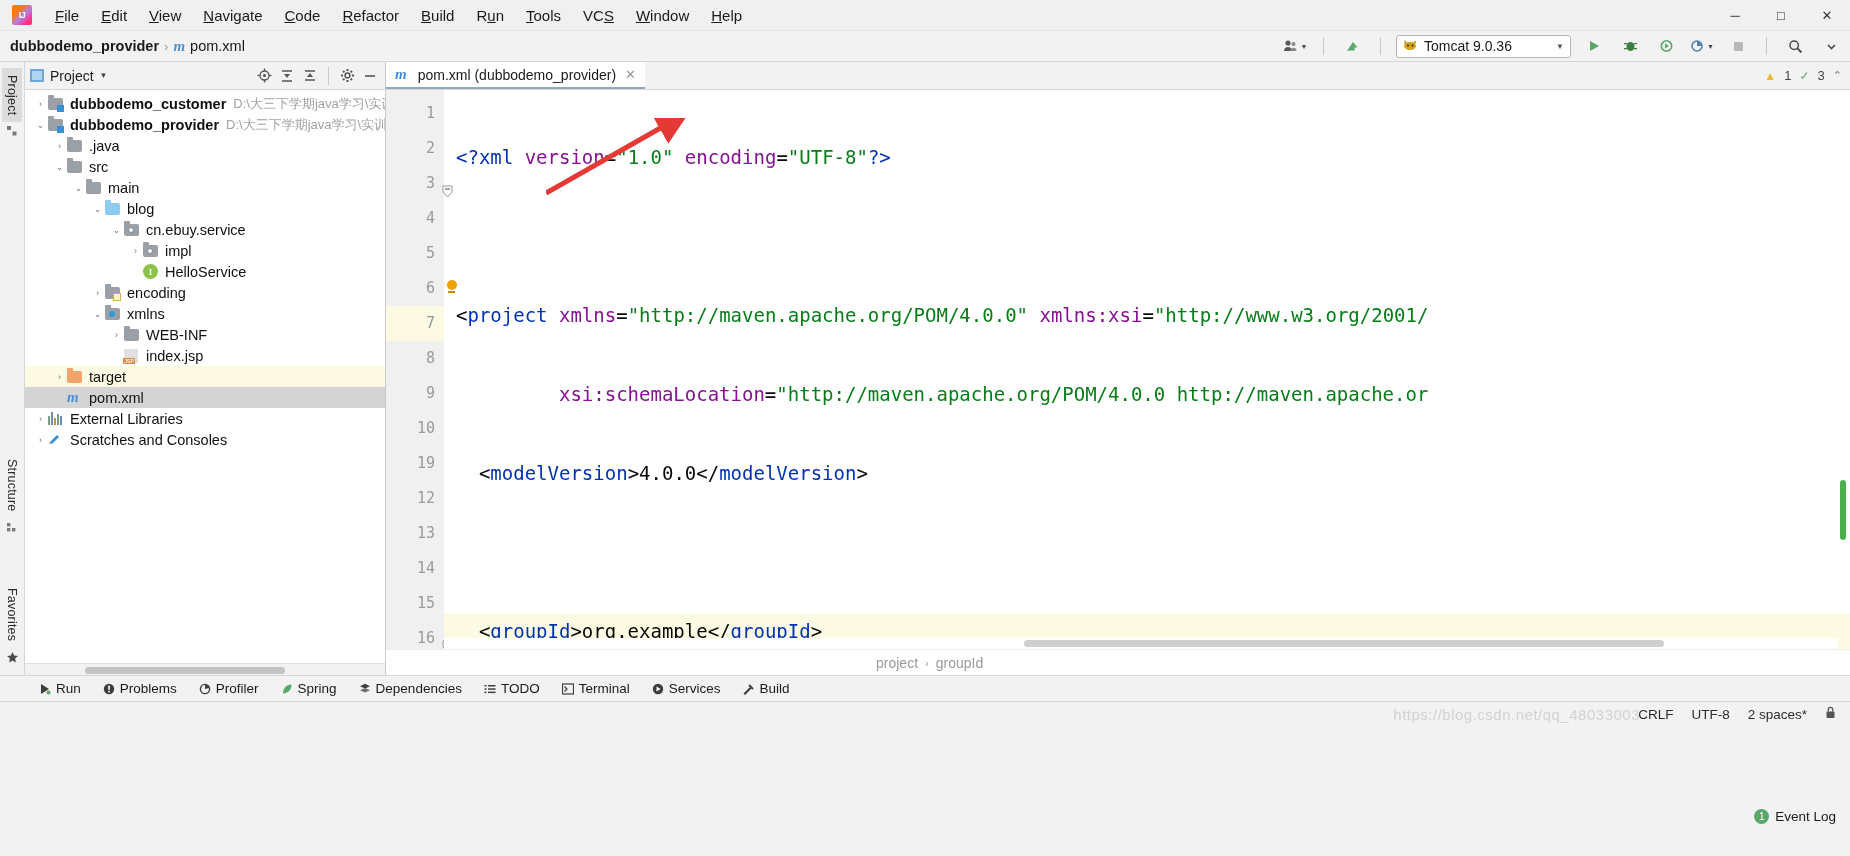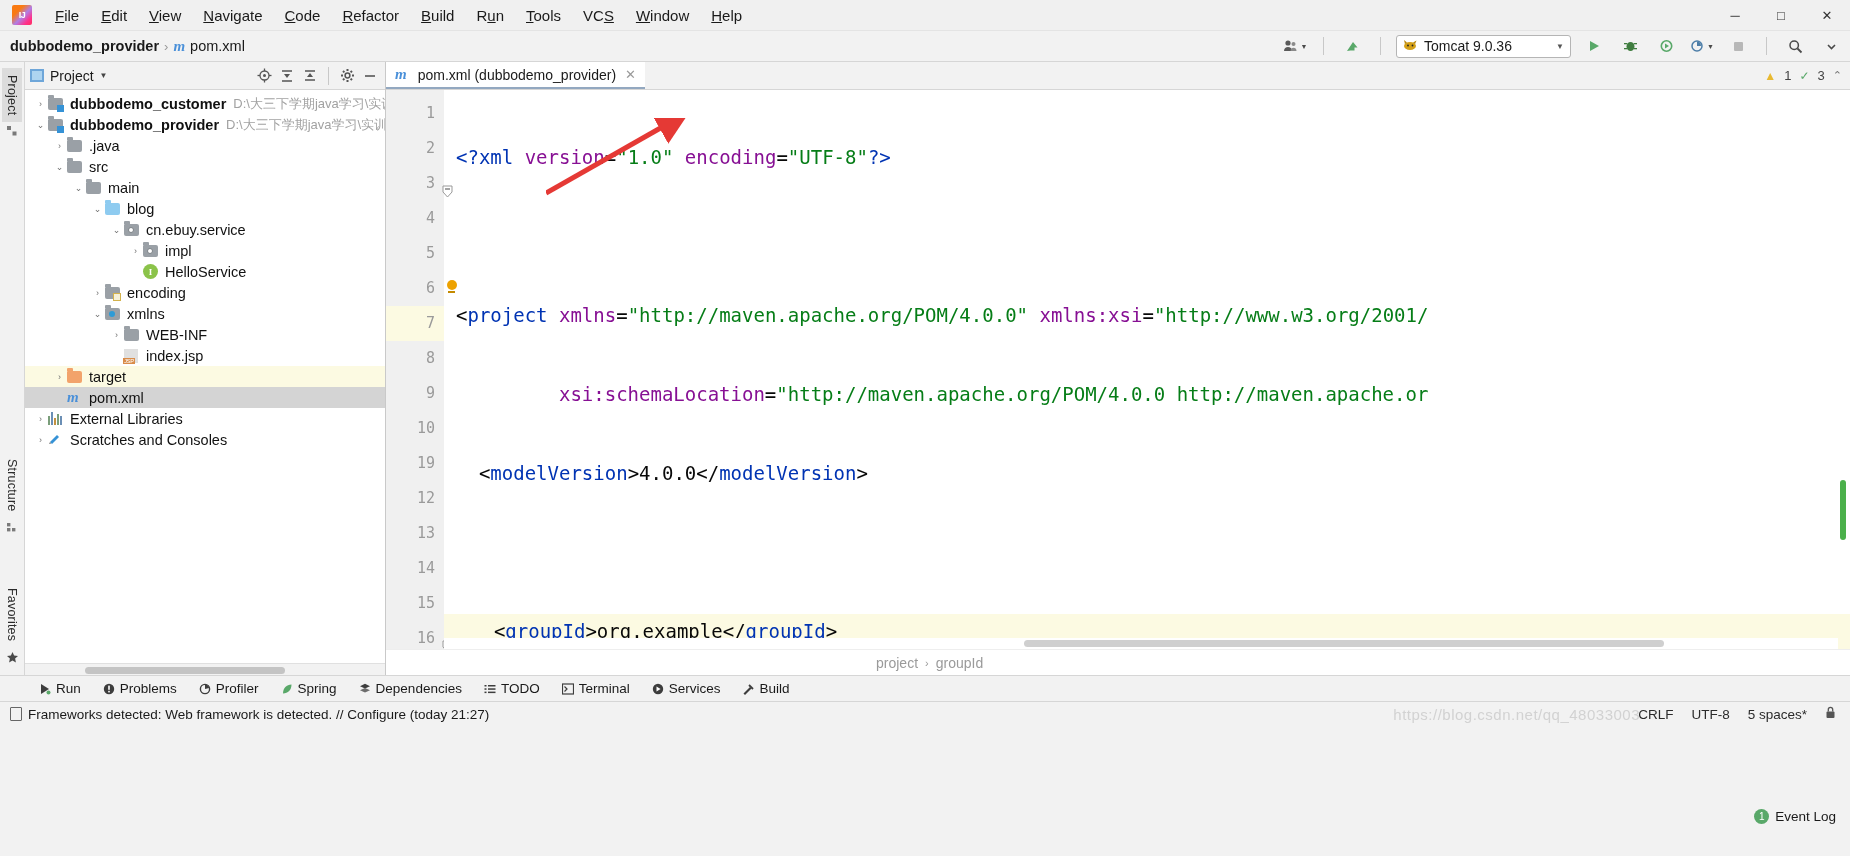--- a/index.html
+++ b/index.html
@@ -211,21 +211,21 @@
   }
   .bulb u {
     display:block; width: 7px; height: 2px; background: #c48a00; margin: 1px auto 0;
   }
   .code {
     flex: 1; padding-top: 6px; font-family: "DejaVu Sans Mono", monospace;
     font-size: 19px; white-space: pre; position: relative; overflow: hidden;
     padding-left: 12px;
   }
   .cl { height: 35px; line-height: 35px; }
-  .cl.hl { background: #fcfae2; margin-left: -12px; padding-left: 27px; }
+  .cl.hl { background: #fcfae2; margin-left: -12px; padding-left: 12px; }
   .tag { color: #0033b3; }
   .attr { color: #871094; }
   .val { color: #067d17; }
   .txt { color: #080808; }
 
   .arrow-annot { position: absolute; left: 160px; top: 28px; pointer-events: none; z-index: 30; }
 
   .code-scroll-h {
     position: absolute; left: 58px; right: 12px; bottom: 0; height: 11px; background: #fff;
   }
@@ -787,29 +787,25 @@
           <svg width="12" height="12" viewBox="0 0 12 12">
             <path d="M1.5 10.5 L8 4 L9.5 5.5 L3 12 Z" fill="#3d3d3d"></path>
             <path d="M7 2 L11 6" stroke="#3d3d3d" stroke-width="1.8"></path>
           </svg>
         </span>
       <span>Build</span>
     </div>
   </div>
 
   <div class="status-bar">
-    <div class="sb-msg">
-      <span class="doc-ico"></span>
-      <span>Frameworks detected: Web framework is detected. // Configure (today 21:27)</span>
-    </div>
     <div class="watermark">https://blog.csdn.net/qq_48033003</div>
     <div class="sb-right">
       <span>CRLF</span>
       <span>UTF-8</span>
-      <span>5 spaces*</span>
+      <span>2 spaces*</span>
       <span>
         <svg width="11" height="13" viewBox="0 0 11 13">
             <rect x="1.5" y="5.5" width="8" height="6.5" rx="1" fill="#555"></rect>
             <path d="M3.3 5.5 V3.5 a2.2 2.2 0 0 1 4.4 0 V5.5" fill="none" stroke="#555" stroke-width="1.3"></path>
           </svg>
       </span>
     </div>
   </div>
 
   <div style="position:absolute; right:14px; bottom:27px; height:25px; display:flex; align-items:center; gap:6px; font-size:13.5px; color:#1a1a1a;">

